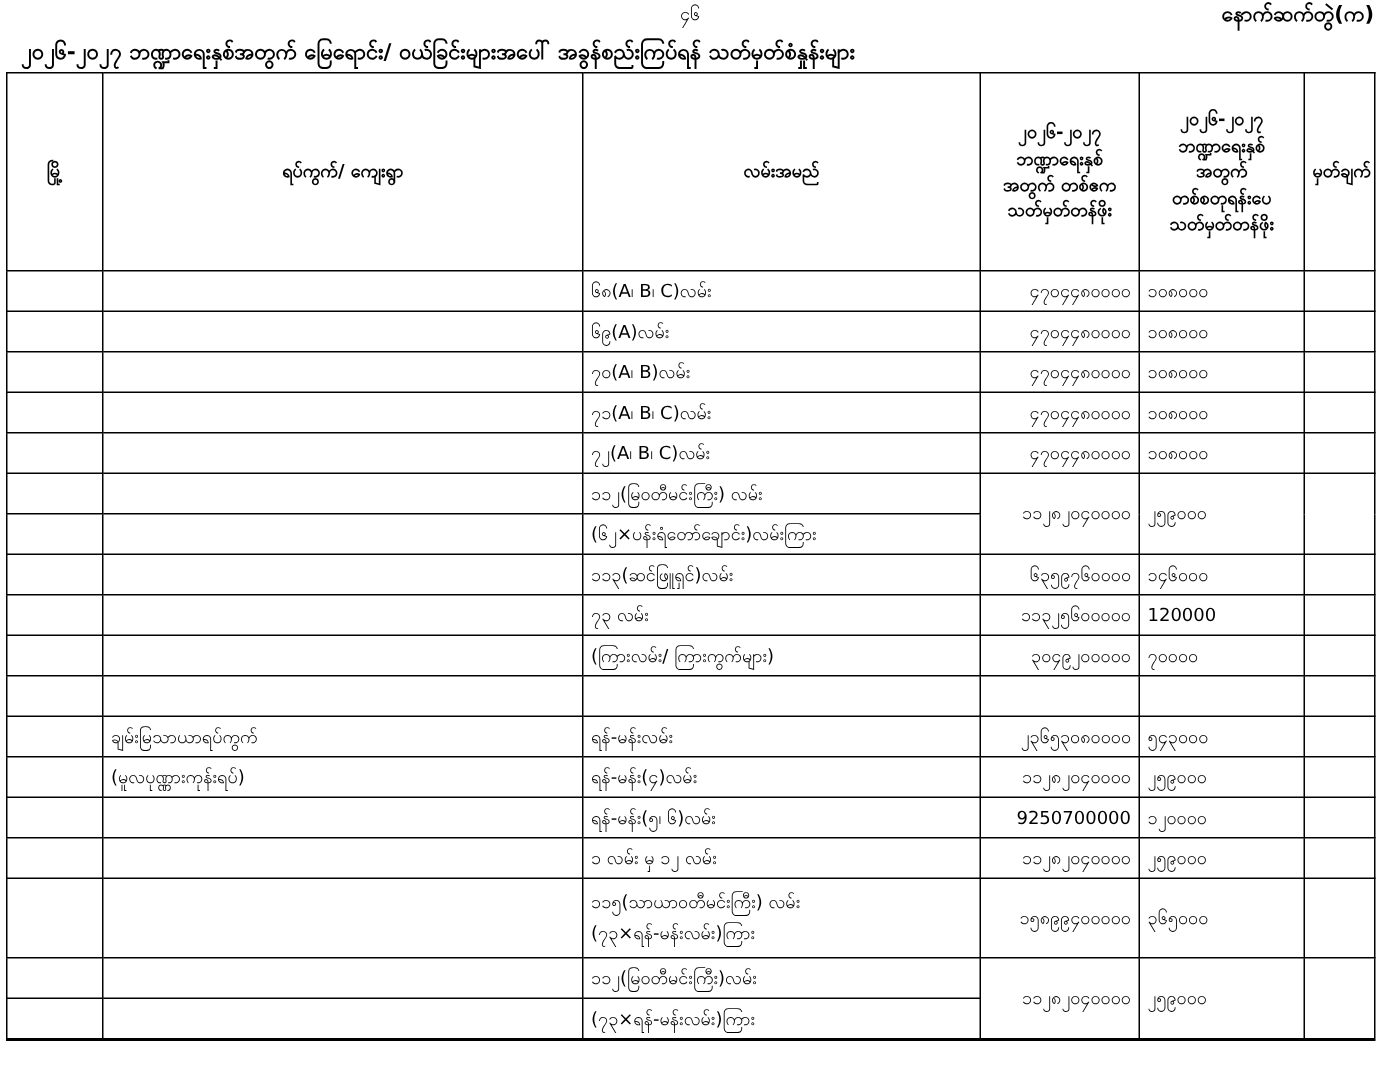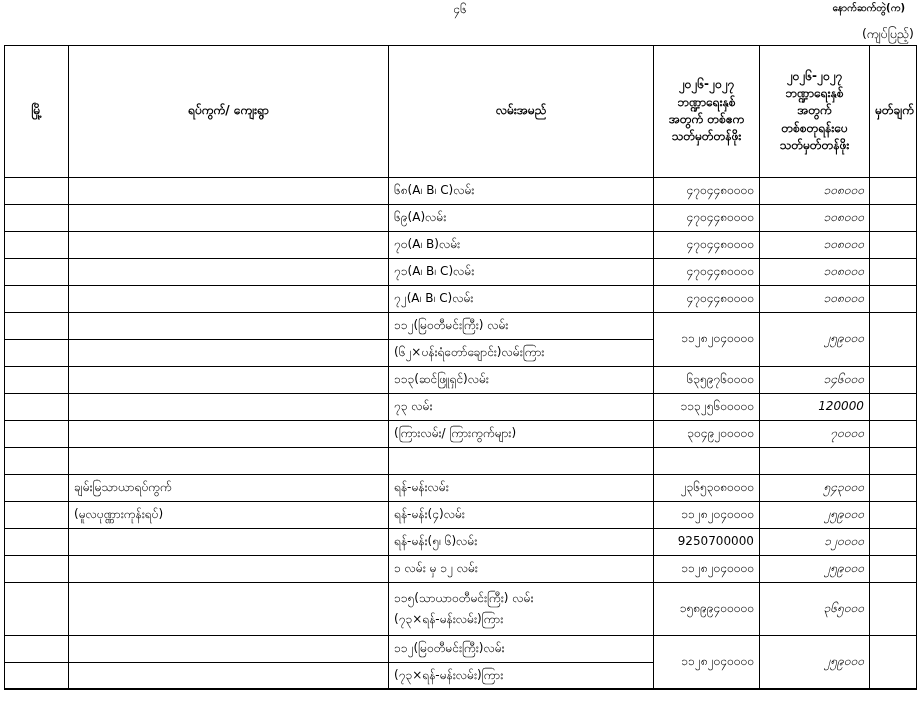--- a/index.html
+++ b/index.html
@@ -11,22 +11,22 @@
     font-family: "DejaVu Sans", sans-serif;
   }
   .page { position: relative; width: 920px; height: 722px; overflow: hidden; }
 
   .topline { position: relative; height: 20px; margin-top: 1px; }
   .page-number {
     position: absolute; left: 0; right: 0; top: 0;
     text-align: center; font-size: 12px; line-height: 1.4;
   }
   .appendix {
-    position: absolute; right: 15px; top: 0;
-    font-size: 10px; line-height: 1.4; font-weight: 600;
+    position: absolute; right: 4px; top: 0;
+    font-size: 14px; line-height: 1.4; font-weight: 600;
   }
   .doc-title {
     margin: 3px 0 0 14px;
     font-size: 14.5px; font-weight: bold; line-height: 1.55;
   }
   .unit-note {
     text-align: right;
     margin: 4px 6px 2px 0;
     font-size: 12.5px; line-height: 1.4;
   }
@@ -63,36 +63,36 @@
   .col-ward   { width: 320px; }
   .col-street { width: 265px; }
   .col-acre   { width: 106px; }
   .col-sqft   { width: 110px; }
   .col-remark { width: 47px; }
 
   td.cell-town   { text-align: center; }
   td.cell-ward   { text-align: left; font-weight: normal; padding-left: 4px; }
   td.cell-street { text-align: left; padding-left: 5px; }
   td.cell-acre   { text-align: right; padding-right: 7px; }
-  td.cell-sqft   { text-align: right; font-style: italic; }
+  td.cell-sqft   { text-align: left; }
   td.cell-remark { text-align: center; }
   td.cell-street .ln { line-height: 1.75; }
 </style>
 </head>
 <body>
 
 <div class="page">
 
   <div class="topline">
     <div class="page-number">၄၆</div>
     <div class="appendix">နောက်ဆက်တွဲ(က)</div>
   </div>
 
-
-  <div class="unit-note">(ကျပ်ပြည့်)</div>
+  <div class="doc-title">၂၀၂၆-၂၀၂၇ ဘဏ္ဍာရေးနှစ်အတွက် မြေရောင်း/ ဝယ်ခြင်းများအပေါ် အခွန်စည်းကြပ်ရန် သတ်မှတ်စံနှုန်းများ</div>
+
 
   <table class="assessment">
     <colgroup>
       <col class="col-town">
         <col class="col-ward">
         <col class="col-street">
       <col class="col-acre">
         <col class="col-sqft">
         <col class="col-remark">
     </colgroup>

